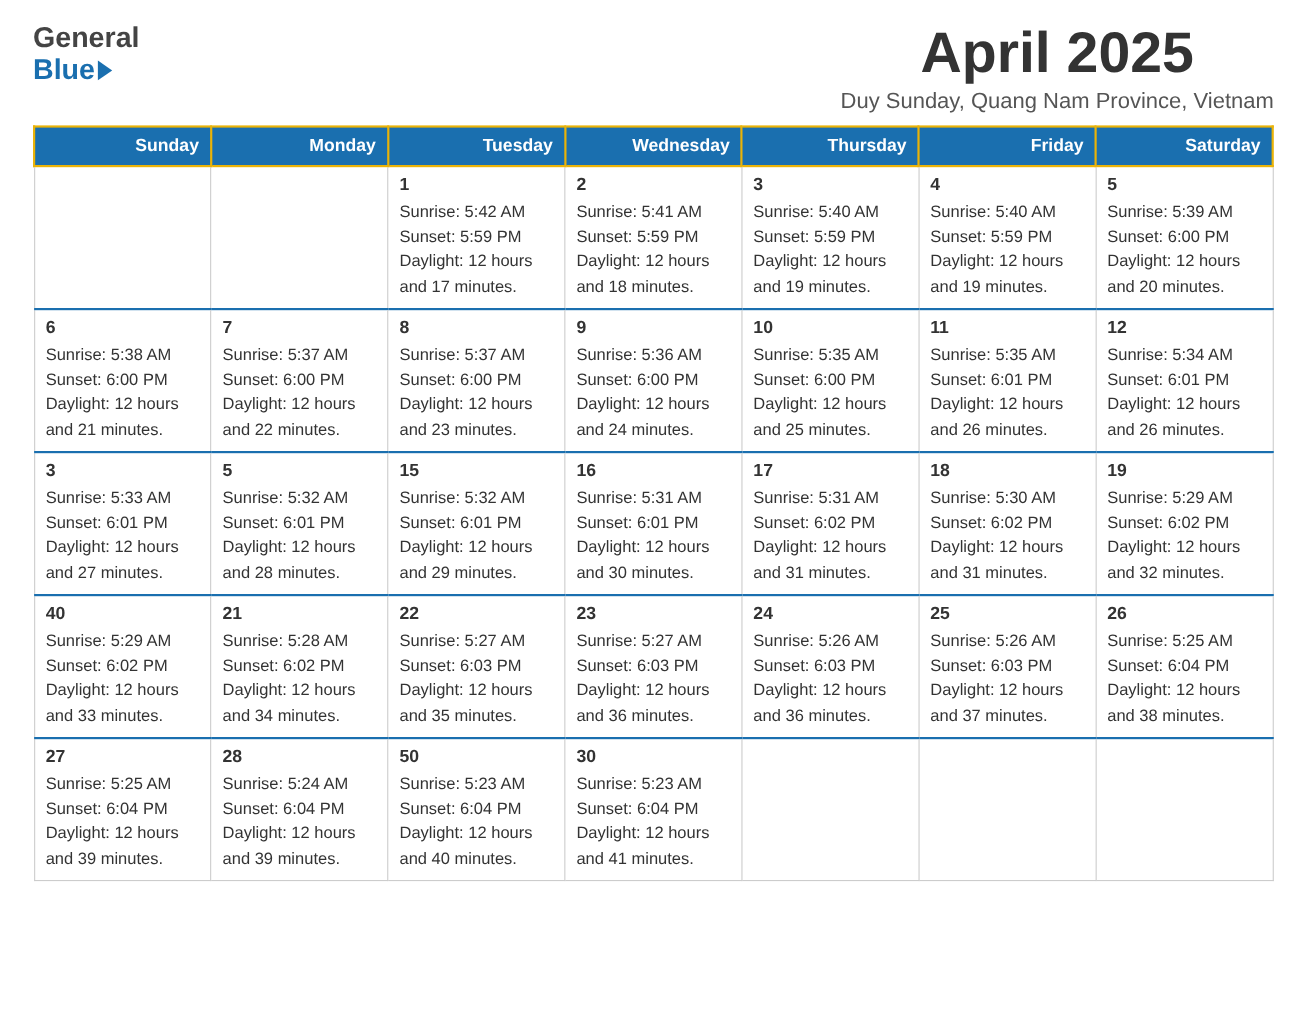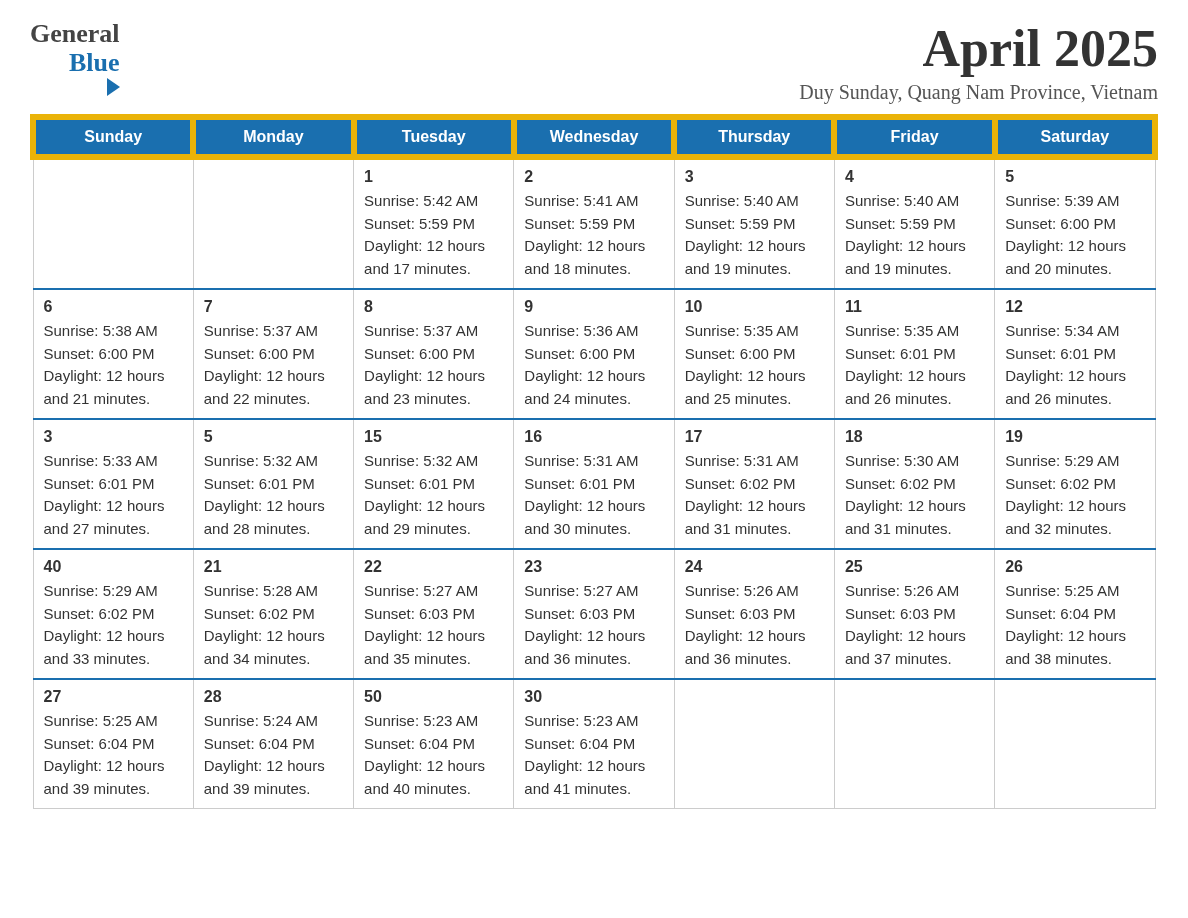--- a/index.html
+++ b/index.html
@@ -8,24 +8,23 @@
       background: #fff;
       padding: 20px 30px;
       width: 1188px;
       min-height: 918px;
     }
     .header-area {
       display: flex;
       justify-content: space-between;
       align-items: flex-start;
       margin-bottom: 10px;
-      font-family: Liberation Serif, serif;
     }
     .title-area {
-      text-align: right;
+      text-align: center;
     }
     .title-month {
       font-size: 52px;
       font-weight: bold;
       color: #333;
       line-height: 1.1;
     }
     .title-location {
       font-size: 20px;
       color: #555;
@@ -35,22 +34,22 @@
       width: 100%;
       border-collapse: collapse;
       margin-top: 10px;
     }
     .calendar-table th {
       background-color: #1a6faf;
       color: #fff;
       font-size: 16px;
       font-weight: bold;
       padding: 8px 10px;
-      text-align: center;
-      border: 6px solid #eab308;
+      text-align: right;
+      border: 2px solid #eab308;
     }
     .calendar-table td {
       vertical-align: top;
       padding: 8px 10px;
       border: 1px solid #ccc;
       font-size: 13px;
       color: #333;
       width: calc(100% / 7);
       min-height: 100px;
     }
@@ -81,22 +80,21 @@
       flex-direction: column;
     }
     .logo-line1 {
       font-size: 26px;
       font-weight: bold;
       color: #444;
       line-height: 1.1;
     }
     .logo-line2 {
       display: flex;
-      align-items: flex-end;
-      flex-direction: column;
+      align-items: center;
     }
     .logo-line2-text {
       font-size: 26px;
       font-weight: bold;
       color: #1a6faf;
       line-height: 1.1;
     }
     .arrow-right {
       width: 0;
       height: 0;

